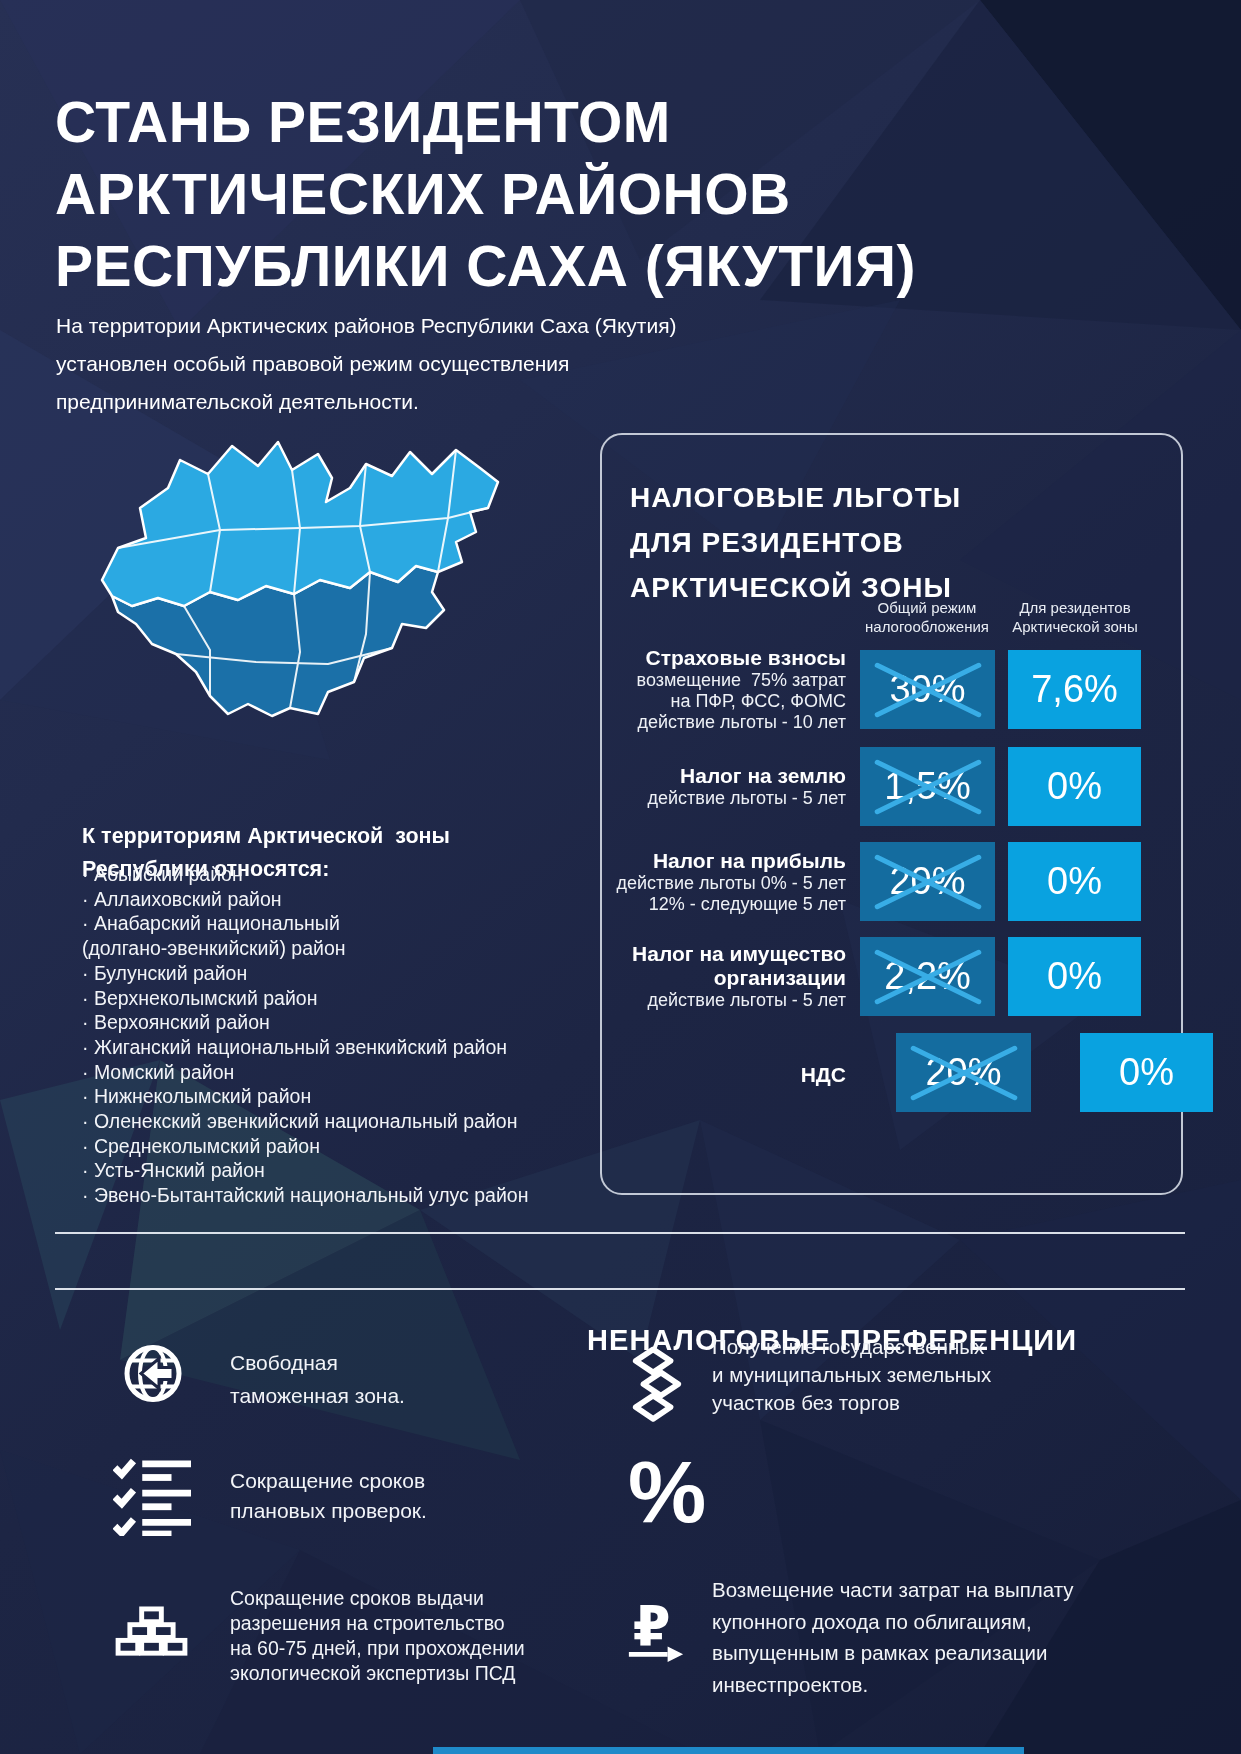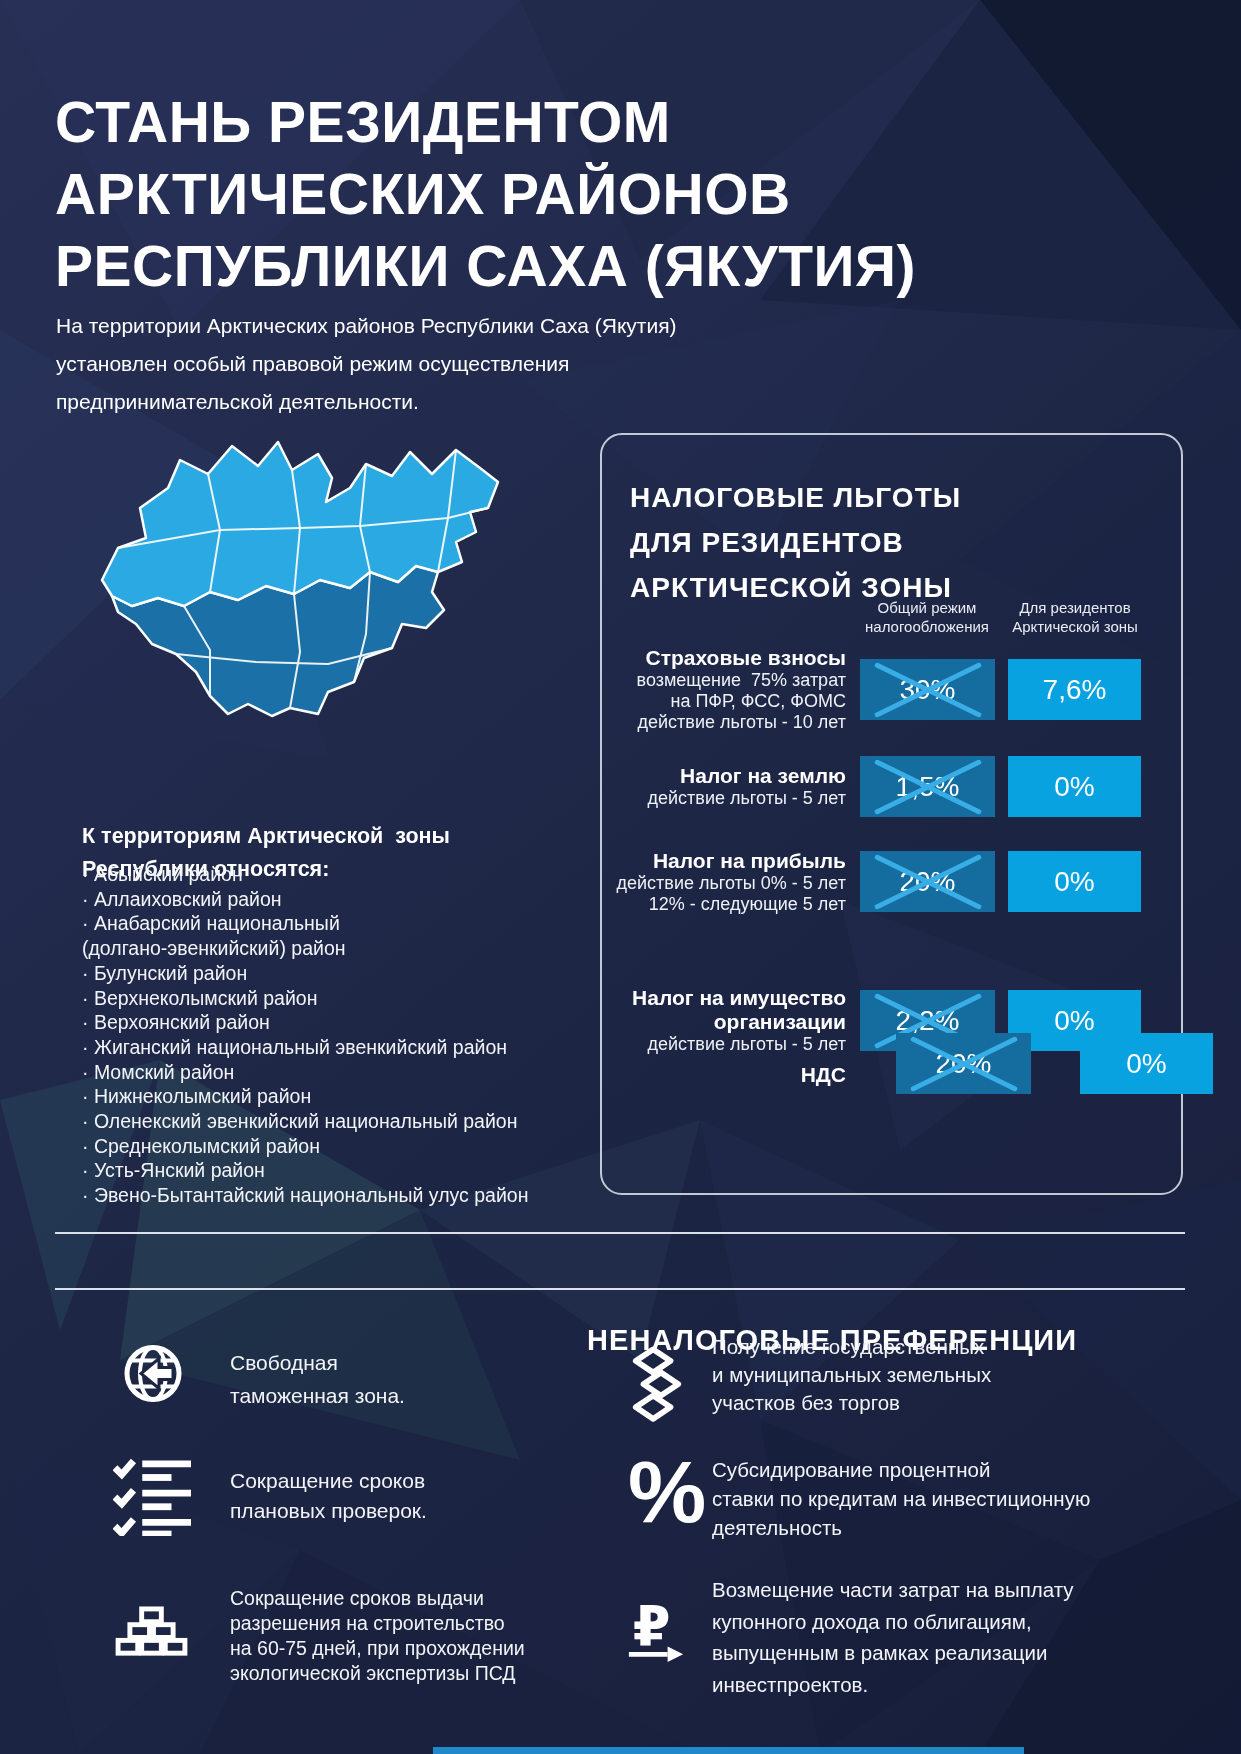--- a/index.html
+++ b/index.html
@@ -19,28 +19,28 @@
   .tax-panel{position:absolute;left:600px;top:433px;width:583px;height:762px;
     border:2px solid rgba(223,229,238,.85);border-radius:22px;box-sizing:border-box;}
   .panel-title{position:absolute;left:630px;top:452px;font-size:28px;line-height:45px;font-weight:bold;letter-spacing:1px;}
   .col-header{position:absolute;top:598px;width:170px;text-align:center;font-size:15px;line-height:19px;color:#e9edf4;}
   .col-header.c1{left:842px;}
   .col-header.c2{left:990px;}
   .tax-row{position:absolute;display:flex;align-items:center;height:79px;left:606px;}
   .tax-row.r1{top:650px;}
   .tax-row.r2{top:747px;}
   .tax-row.r3{top:842px;}
-  .tax-row.r4{top:981px;}
+  .tax-row.r4{top:937px;}
   .tax-row.r5{top:1033px;align-items:flex-start;gap:36px;}
   .row-label{width:240px;margin-right:14px;text-align:right;}
   .tax-row.r5 .row-label{margin-top:30px;}
   .row-name{font-size:21px;line-height:24px;font-weight:bold;}
   .row-desc{font-size:18px;line-height:21px;color:#eef1f6;}
-  .val-box{width:135px;height:61px;display:flex;align-items:center;justify-content:center;
-    font-size:28px;font-weight:400;position:relative;flex:0 0 auto;}
+  .val-box{width:135px;height:79px;display:flex;align-items:center;justify-content:center;
+    font-size:38px;font-weight:400;position:relative;flex:0 0 auto;}
   .val-box.general{background:var(--box_general,#146c9f);margin-right:13px;}
   .val-box.resident{background:var(--box_resident,#09a2e0);width:133px;}
   .crossed::before,.crossed::after{content:"";position:absolute;left:50%;top:50%;width:118px;height:5px;
     background:var(--cross,#38ade6);border-radius:3px;}
   .crossed::before{transform:translate(-50%,-50%) rotate(26deg);}
   .crossed::after{transform:translate(-50%,-50%) rotate(-26deg);}
   
   .terr-heading{position:absolute;left:82px;top:798px;font-size:21.5px;line-height:33px;font-weight:bold;}
   .terr-list{position:absolute;left:82px;top:862px;font-size:19.5px;line-height:24.7px;color:#f2f4f8;}
   
@@ -234,23 +234,20 @@
       <path d="M24,4 L42,16 L24,28 L6,16 Z"></path>
       <path d="M32,28 L50,40 L32,52 L14,40 Z"></path>
       <path d="M24,52 L42,64 L24,76 L6,64 Z"></path>
     </g>
   </svg>
   <div class="pref-text pt4 ml">Получение государственных
 и муниципальных земельных
 участков без торгов</div>
 
   <div class="pref-icon percent-glyph" style="left:628px;top:1452px">%</div>
-  <div class="pref-text pt5 ml">Субсидирование процентной
-ставки по кредитам на инвестиционную
-деятельность</div>
 
   <svg class="pref-icon" style="left:625px;top:1596px" width="62" height="76" viewBox="0 0 64 78">
     <text x="8" y="50" font-family="Liberation Sans, DejaVu Sans, sans-serif" font-size="56" font-weight="bold" fill="#fff">₽</text>
     <line x1="4" y1="60" x2="44" y2="60" stroke="#fff" stroke-width="5"></line>
     <polygon points="44,52 60,60 44,68" fill="#fff"></polygon>
   </svg>
   <div class="pref-text pt6 ml">Возмещение части затрат на выплату
 купонного дохода по облигациям,
 выпущенным в рамках реализации
 инвестпроектов.</div>

